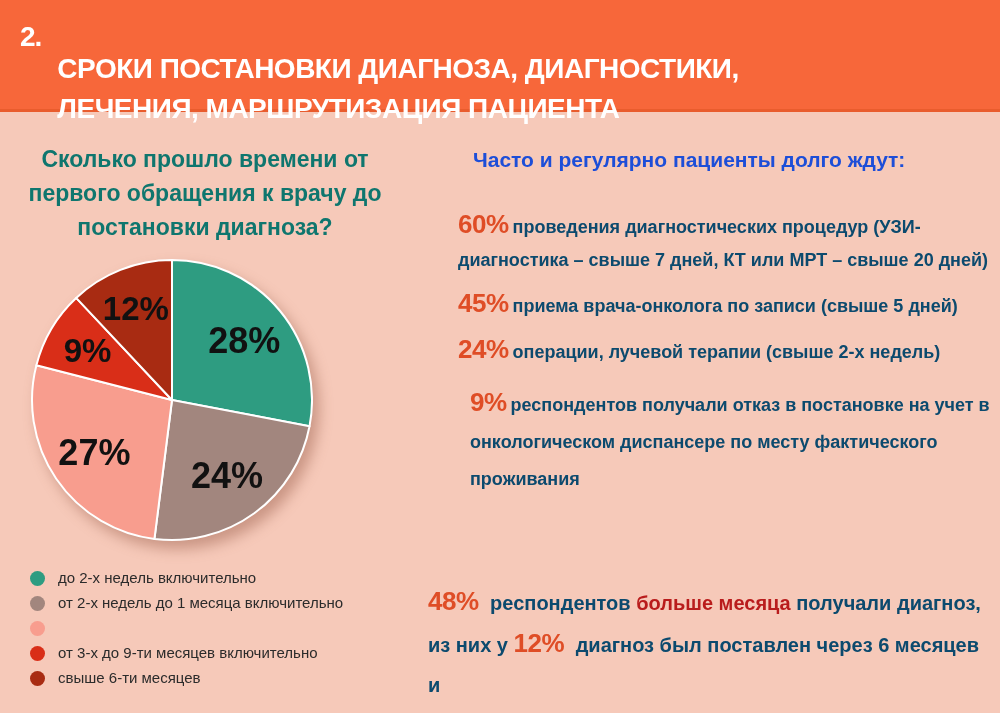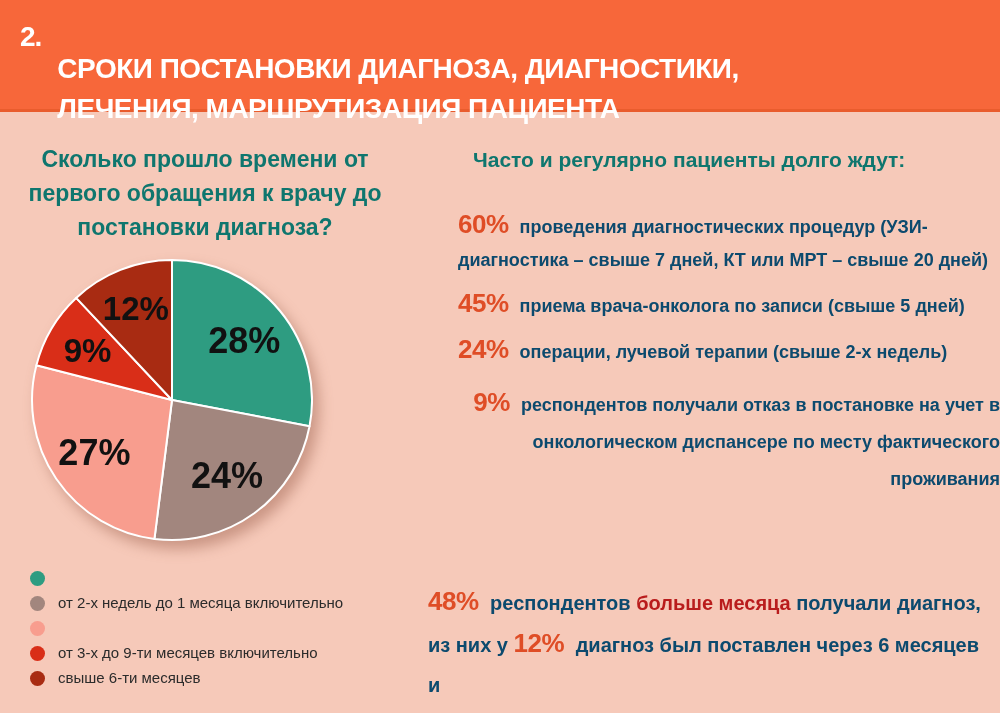--- a/index.html
+++ b/index.html
@@ -41,31 +41,31 @@
   .legend { position:absolute; left:30px; top:570px; }
   .legend-item { display:flex; align-items:center; margin-bottom:9px; height:16px; }
   .legend-dot {
     width:15px; height:15px; border-radius:50%; margin-right:13px; flex:0 0 15px;
   }
   .legend-label { font-size:15px; color:#2b2b2b; line-height:16px; }
 
   
   .right-heading {
     position:absolute; left:473px; top:148px; width:520px;
-    font-size:21px; font-weight:bold; color:#0f766e;
+    font-size:21px; font-weight:bold; color:#1d4ed8;
   }
   .wait-list { position:absolute; left:458px; top:208px; width:545px; }
   .wait-item { margin-bottom:10px; line-height:33px; }
   .pct-accent {
-    color:#df4d26; font-size:26px; font-weight:bold; margin-right:11px;
+    color:#df4d26; font-size:26px; font-weight:bold; margin-right:4px;
     letter-spacing:-0.5px;
   }
   .body-text { font-size:18px; font-weight:bold; color:#0c4a6e; white-space:pre-line; }
 
-  .refusal { position:absolute; left:470px; top:384px; width:530px; line-height:36px;text-align:right; }
+  .refusal { position:absolute; left:470px; top:384px; width:530px; line-height:36px; }
 
   .summary { position:absolute; left:428px; top:582px; width:565px; line-height:38px; }
   .summary .body-text { font-size:20px; }
   .summary .pct-accent { margin-right:6px; }
   .inline-accent { color:#b91c1c; font-size:20px; font-weight:bold; white-space:pre-line; }
 </style>
 </head>
 <body>
 
 <div class="page">
@@ -91,20 +91,21 @@
         <text x="222.1" y="232.9" text-anchor="middle" dominant-baseline="central" fill="#111111" font-size="36" font-weight="bold" font-family="&quot;Liberation Sans&quot;, &quot;DejaVu Sans&quot;, sans-serif">24%</text>
         <text x="89.4" y="209.7" text-anchor="middle" dominant-baseline="central" fill="#111111" font-size="36" font-weight="bold" font-family="&quot;Liberation Sans&quot;, &quot;DejaVu Sans&quot;, sans-serif">27%</text>
         <text x="82.6" y="107.1" text-anchor="middle" dominant-baseline="central" fill="#111111" font-size="33" font-weight="bold" font-family="&quot;Liberation Sans&quot;, &quot;DejaVu Sans&quot;, sans-serif">9%</text>
         <text x="130.9" y="65.9" text-anchor="middle" dominant-baseline="central" fill="#111111" font-size="33" font-weight="bold" font-family="&quot;Liberation Sans&quot;, &quot;DejaVu Sans&quot;, sans-serif">12%</text>
       </svg>
   </div>
 
   <div class="legend">
     <div class="legend-item">
       <span class="legend-dot" style="background: rgb(46, 156, 129);"></span>
+      <span class="legend-label">до 2-х недель включительно</span>
     </div>
     <div class="legend-item">
       <span class="legend-dot" style="background: rgb(162, 134, 126);"></span>
       <span class="legend-label">от 2-х недель до 1 месяца включительно</span>
     </div>
     <div class="legend-item">
       <span class="legend-dot" style="background: rgb(248, 157, 142);"></span>
     </div>
     <div class="legend-item">
       <span class="legend-dot" style="background: rgb(217, 46, 24);"></span>

